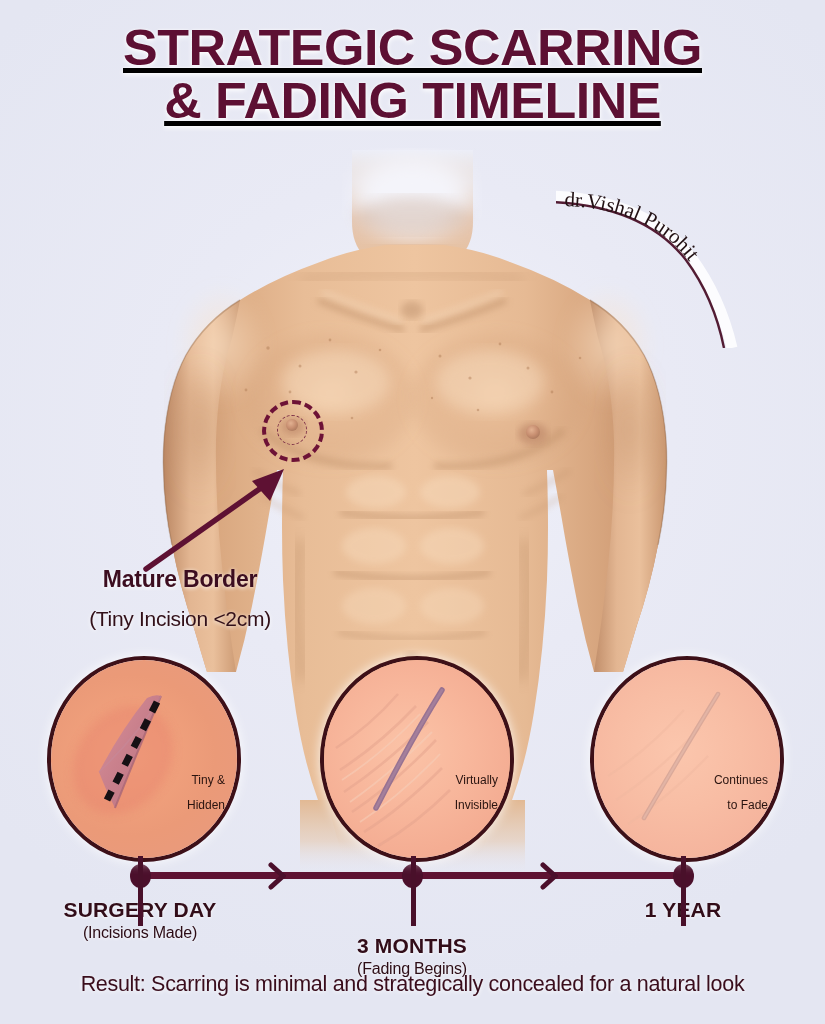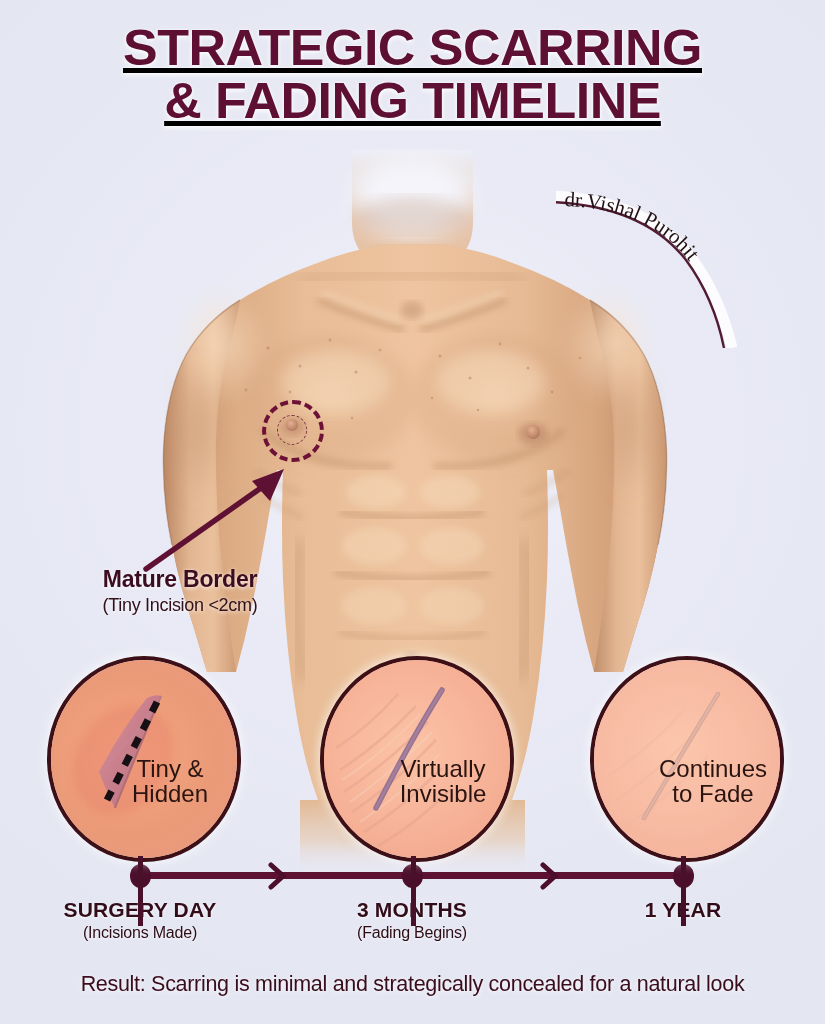--- a/index.html
+++ b/index.html
@@ -102,22 +102,22 @@
     z-index: 27;
   }
   #areola-label .lead {
     font-size: 23px;
     font-weight: bold;
     color: #3c0d20;
     text-shadow: 0 1px 4px rgba(255,255,255,0.95);
     letter-spacing: -0.2px;
   }
   #areola-label .sub {
-    margin-top: 2px;
-    font-size: 18px;
+    margin-top: 14px;
+    font-size: 21px;
     font-weight: normal;
     color: #321019;
     text-shadow: 0 1px 4px rgba(255,255,255,0.95);
     letter-spacing: -0.3px;
   }
 
   
   .scar-node {
     position: absolute;
     z-index: 28;
@@ -143,24 +143,24 @@
     background:
       radial-gradient(ellipse 85% 78% at 45% 45%, #fbc3a7 0%, #f8b79c 38%, #f4ad93 68%, #f0a88f 100%);
   }
   .skin-late {
     background:
       radial-gradient(ellipse 85% 78% at 45% 45%, #fbc6ad 0%, #f8bda4 40%, #f5b49d 72%, #f2b099 100%);
   }
   .scar-label {
     position: absolute;
     right: 12px;
-    bottom: 52px;
+    bottom: 40px;
     width: 110px;
-    text-align: center;
-    font-size: 24px;
+    text-align: right;
+    font-size: 12px;
     line-height: 25px;
     color: #2a1410;
     z-index: 5;
   }
   .scar-stem {
     position: absolute;
     width: 5px;
     background: #49102a;
     left: 50%;
     margin-left: -2.5px;
@@ -546,21 +546,21 @@
     </svg>
     <svg class="tl-chev" style="left:540px;" viewBox="0 0 18 28">
       <polyline points="3,3 15,14 3,25" stroke="#4b0f2b" stroke-width="5" fill="none" stroke-linecap="round"></polyline>
     </svg>
   </div>
 
   <div class="tl-label" style="left:15px;">
     <div class="big">SURGERY DAY</div>
     <div class="small">(Incisions Made)</div>
   </div>
-  <div class="tl-label" style="left:287px;">
+  <div class="tl-label" style="left:287px;margin-top:36px;">
     <div class="big">3 MONTHS</div>
     <div class="small">(Fading Begins)</div>
   </div>
   <div class="tl-label" style="left:558px;">
     <div class="big">1 YEAR</div>
   </div>
 
   <div id="footer">
     <span class="txt">Result: Scarring is minimal and strategically concealed for a natural look</span>
   </div>

